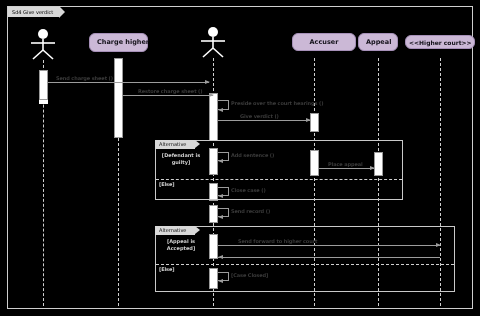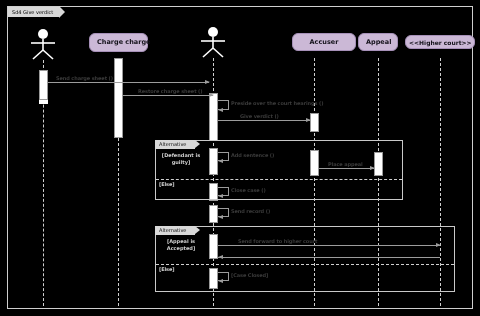--- a/index.html
+++ b/index.html
@@ -74,21 +74,21 @@
   <svg width="34" height="32" viewBox="0 0 34 32">
     <circle cx="17" cy="6" r="5" fill="#ffffff"></circle>
     <line x1="17" y1="11" x2="17" y2="22" stroke="#ffffff" stroke-width="1.6"></line>
     <line x1="5" y1="15" x2="29" y2="15" stroke="#ffffff" stroke-width="1.6"></line>
     <line x1="17" y1="22" x2="7" y2="31" stroke="#ffffff" stroke-width="1.6"></line>
     <line x1="17" y1="22" x2="27" y2="31" stroke="#ffffff" stroke-width="1.6"></line>
   </svg>
 </div>
 
 <div class="obj-box" style="left:89px;top:33px;width:59px;height:19px;">
-  <span>Charge charge</span>
+  <span>Charge higher</span>
 </div>
 
 <div class="actor" style="left:196px;top:26px;">
   <svg width="34" height="32" viewBox="0 0 34 32">
     <circle cx="17" cy="6" r="5" fill="#ffffff"></circle>
     <line x1="17" y1="11" x2="17" y2="22" stroke="#ffffff" stroke-width="1.6"></line>
     <line x1="5" y1="15" x2="29" y2="15" stroke="#ffffff" stroke-width="1.6"></line>
     <line x1="17" y1="22" x2="7" y2="31" stroke="#ffffff" stroke-width="1.6"></line>
     <line x1="17" y1="22" x2="27" y2="31" stroke="#ffffff" stroke-width="1.6"></line>
   </svg>

